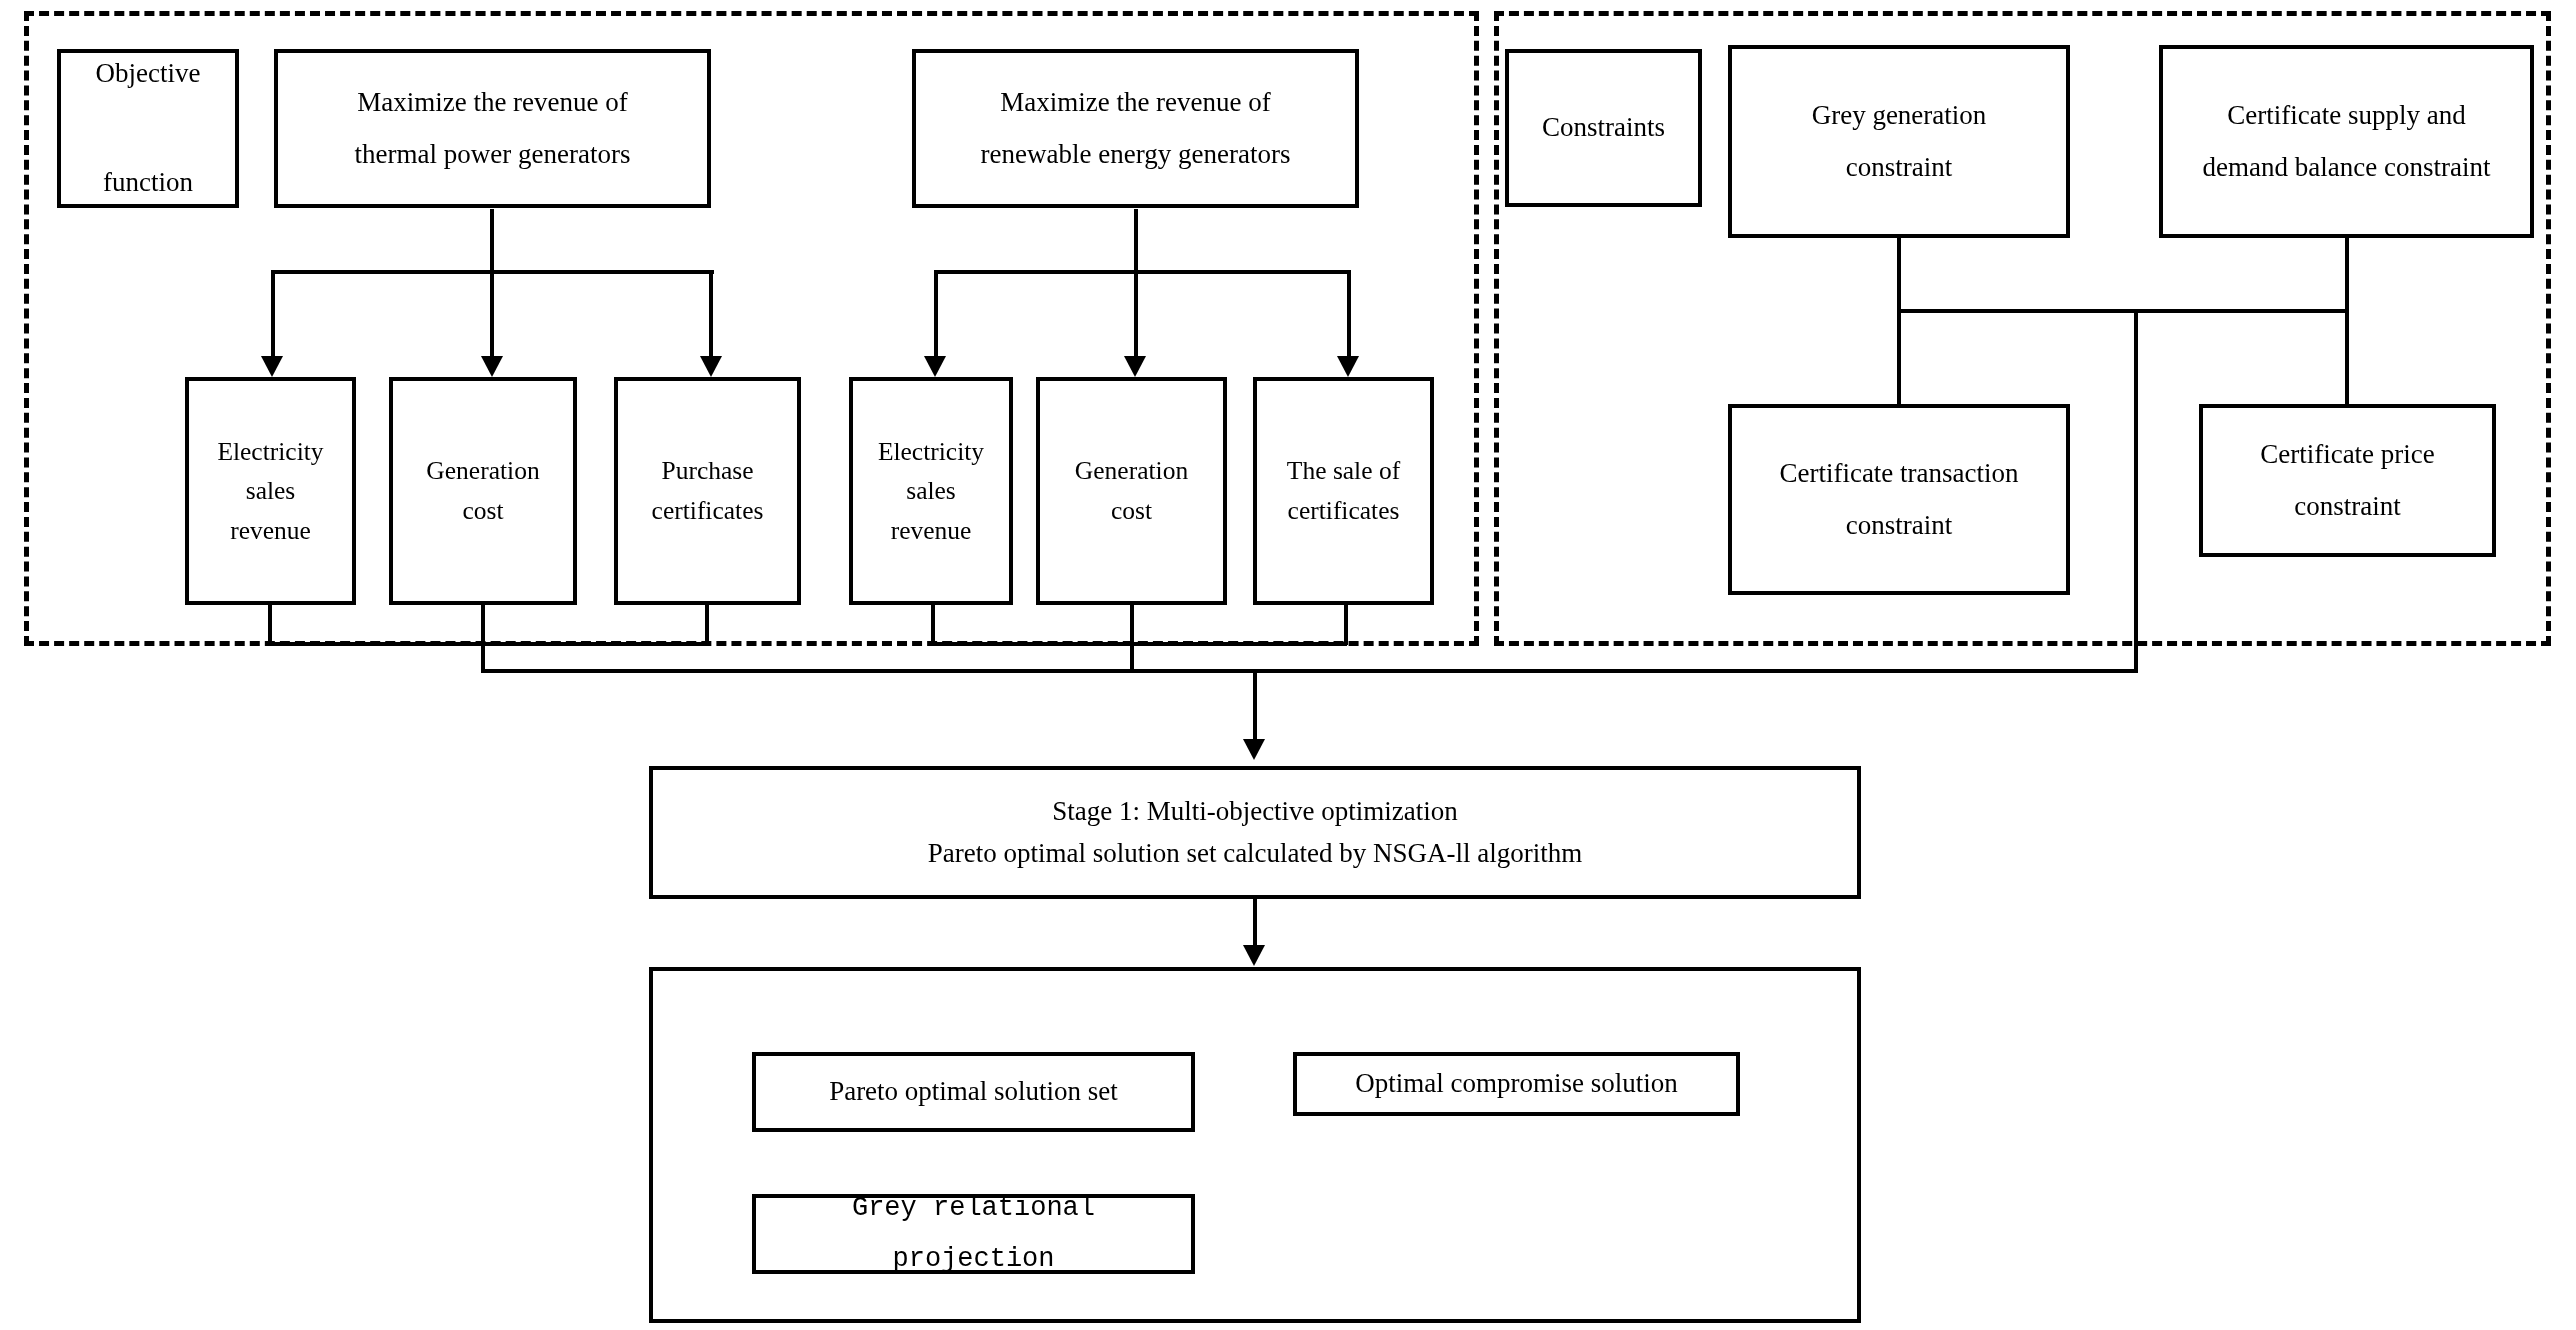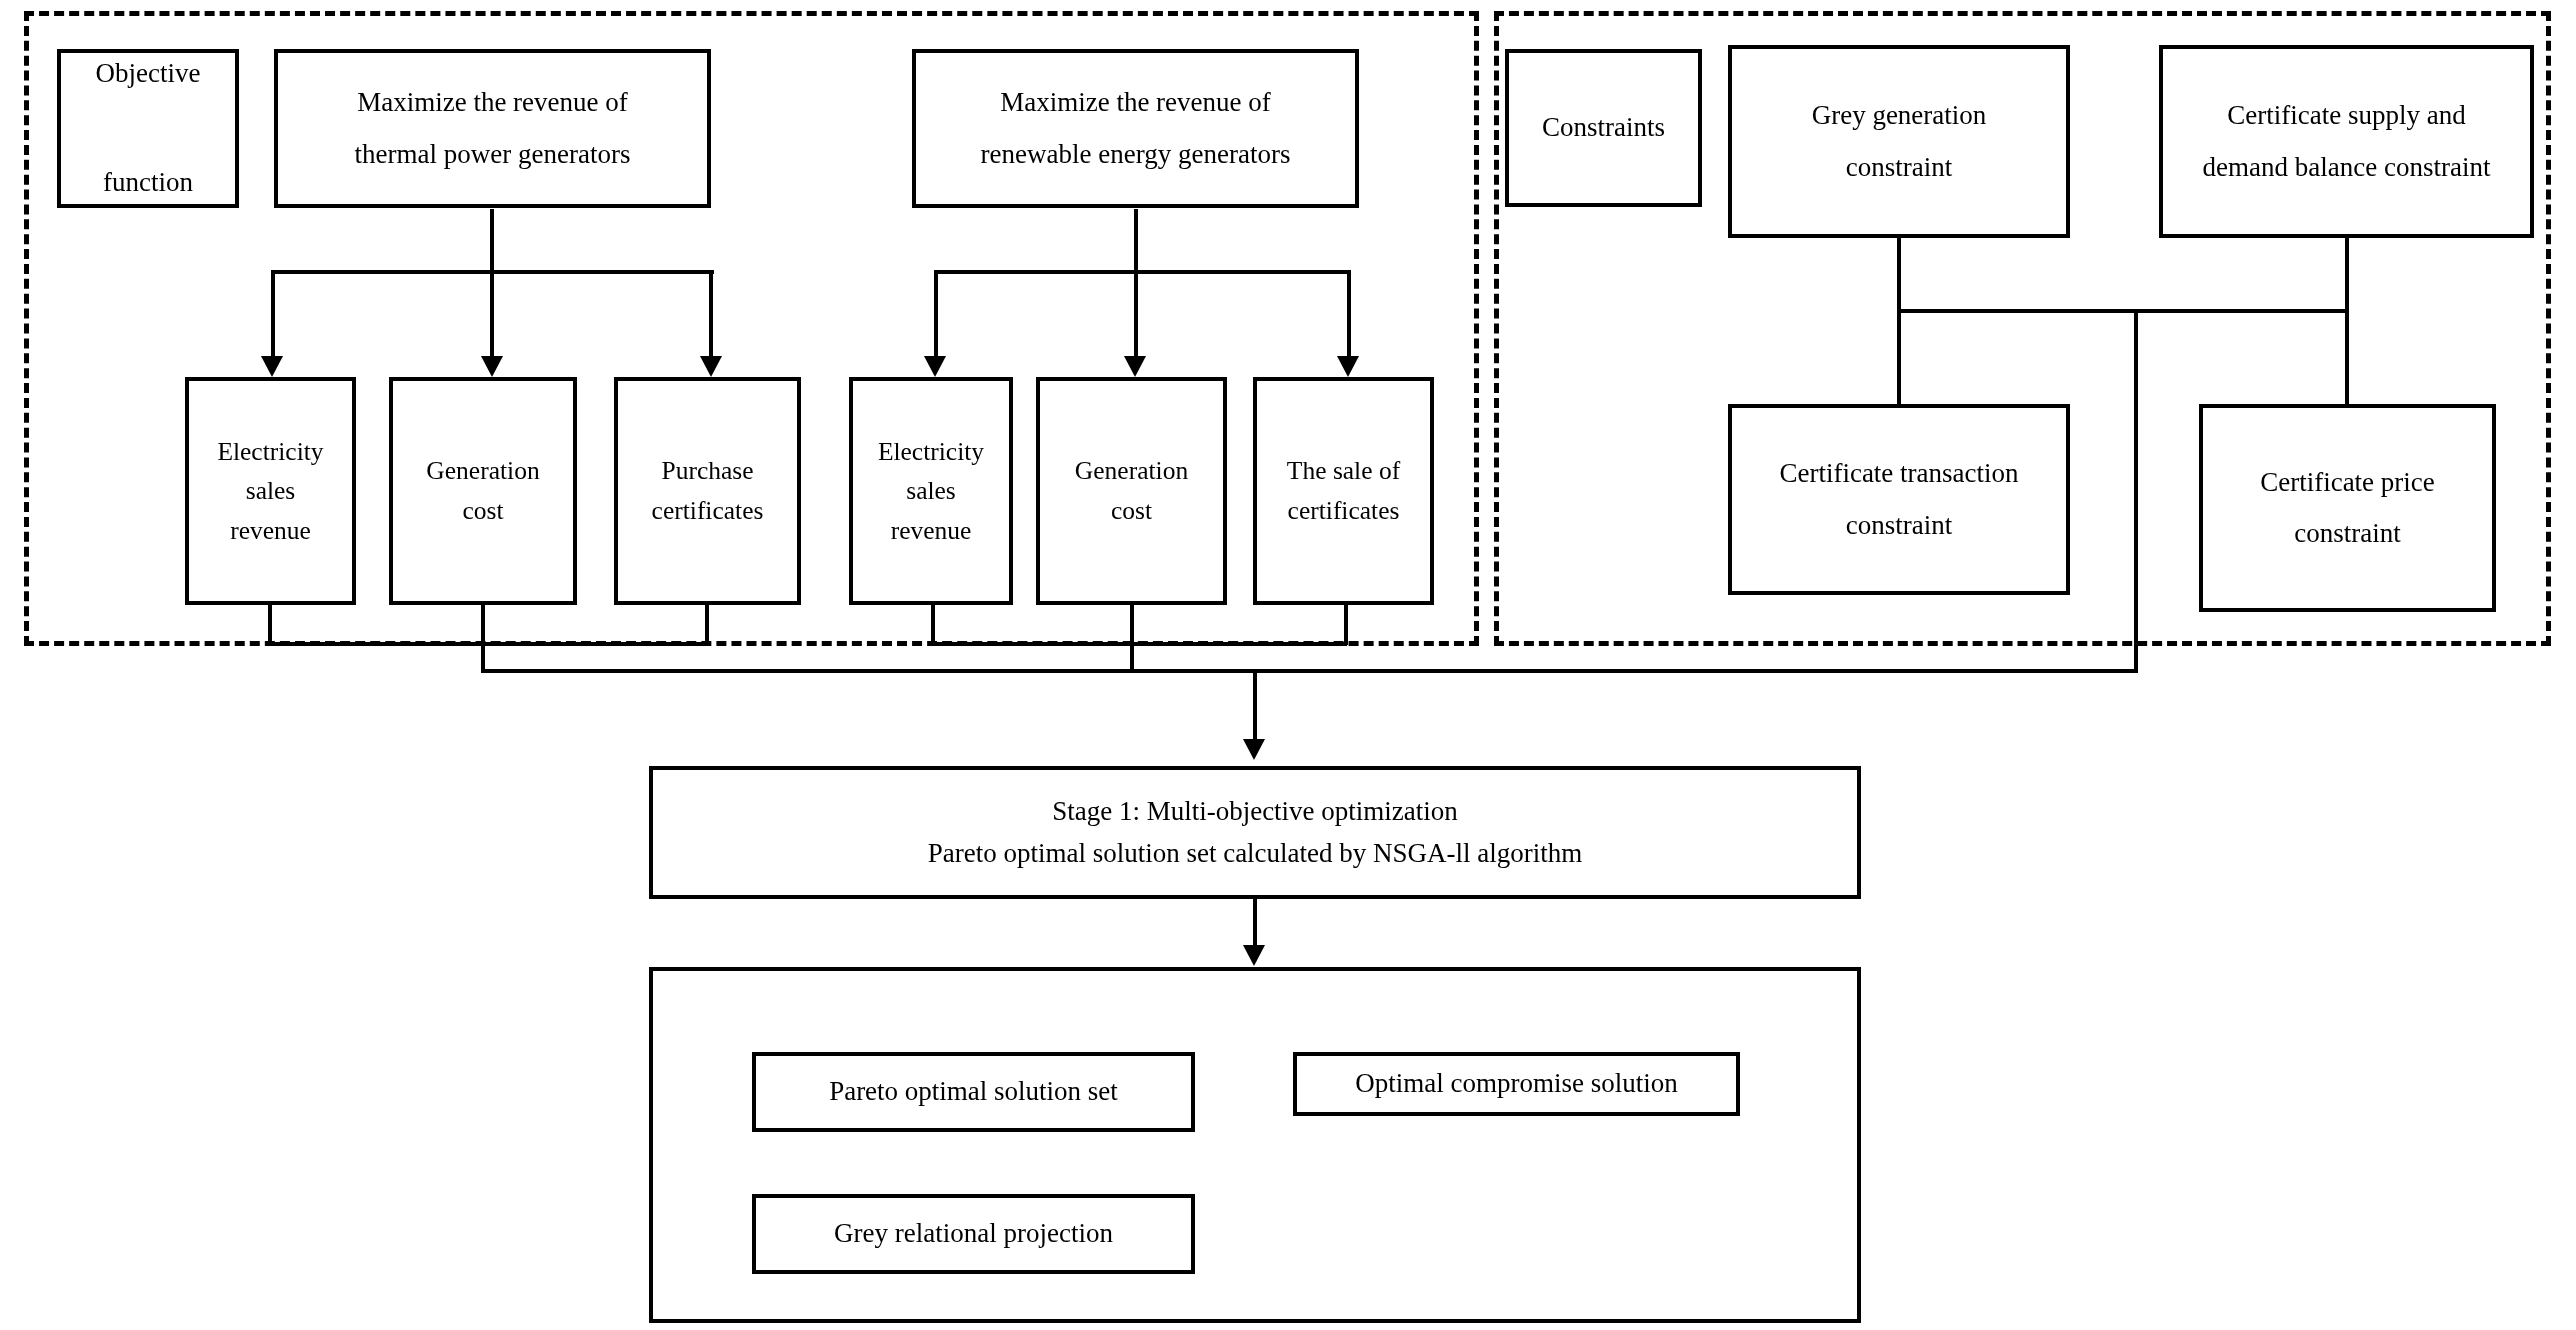--- a/index.html
+++ b/index.html
@@ -188,21 +188,21 @@
   <div class="ln-v" style="left:1897px; top:236px; height:169px;"></div>
   <div class="ln-v" style="left:2345px; top:236px; height:169px;"></div>
   <div class="ln-h" style="left:1897px; top:309px; width:451px;"></div>
   <div class="ln-v" style="left:2134px; top:309px; height:363px;"></div>
 
   <div class="abs box fs-34" style="left:1728px; top:404px; width:342px; height:191px; flex-direction:column;">
     <span class="txt">Certificate transaction</span>
     <span class="txt">constraint</span>
   </div>
 
-  <div class="abs box fs-34" style="left:2199px; top:404px; width:297px; height:208px; flex-direction:column;">
+  <div class="abs box fs-34" style="left:2199px; top:404px; width:297px; height:153px; flex-direction:column;">
     <span class="txt">Certificate price</span>
     <span class="txt">constraint</span>
   </div>
 
   <div class="ln-h" style="left:481px; top:669px; width:1657px;"></div>
   <div class="ln-v" style="left:1253px; top:669px; height:72px;"></div>
   <div class="arrow-down" style="left:1243px; top:739px;"></div>
 
   <div class="abs box fs-34" style="left:649px; top:766px; width:1212px; height:133px; flex-direction:column; line-height:1.55;">
     <span class="txt">Stage 1: Multi-objective optimization</span>
@@ -220,21 +220,21 @@
     <span class="txt">Pareto optimal solution set</span>
   </div>
 
   <div class="abs box fs-34" style="left:1293px; top:1052px; width:447px; height:64px;">
     <span class="txt">Optimal compromise solution</span>
   </div>
 
   <div class="ln-h thick" style="left:1195px; top:1088px; width:75px;"></div>
   <div class="arrow-right" style="left:1268px; top:1079px;"></div>
 
-  <div class="abs box fs-34" style="left:752px; top:1194px; width:443px; height:80px;">
+  <div class="abs box fs-34" style="left:752px; top:1194px; width:443px; height:80px;font-family:Liberation Mono, monospace;">
     <span class="txt">Grey relational projection</span>
   </div>
 
   <div class="ln-v" style="left:974px; top:1153px; height:45px;"></div>
   <div class="arrow-up" style="left:964px; top:1132px;"></div>
 
 </div>
 
 
 </body></html>

